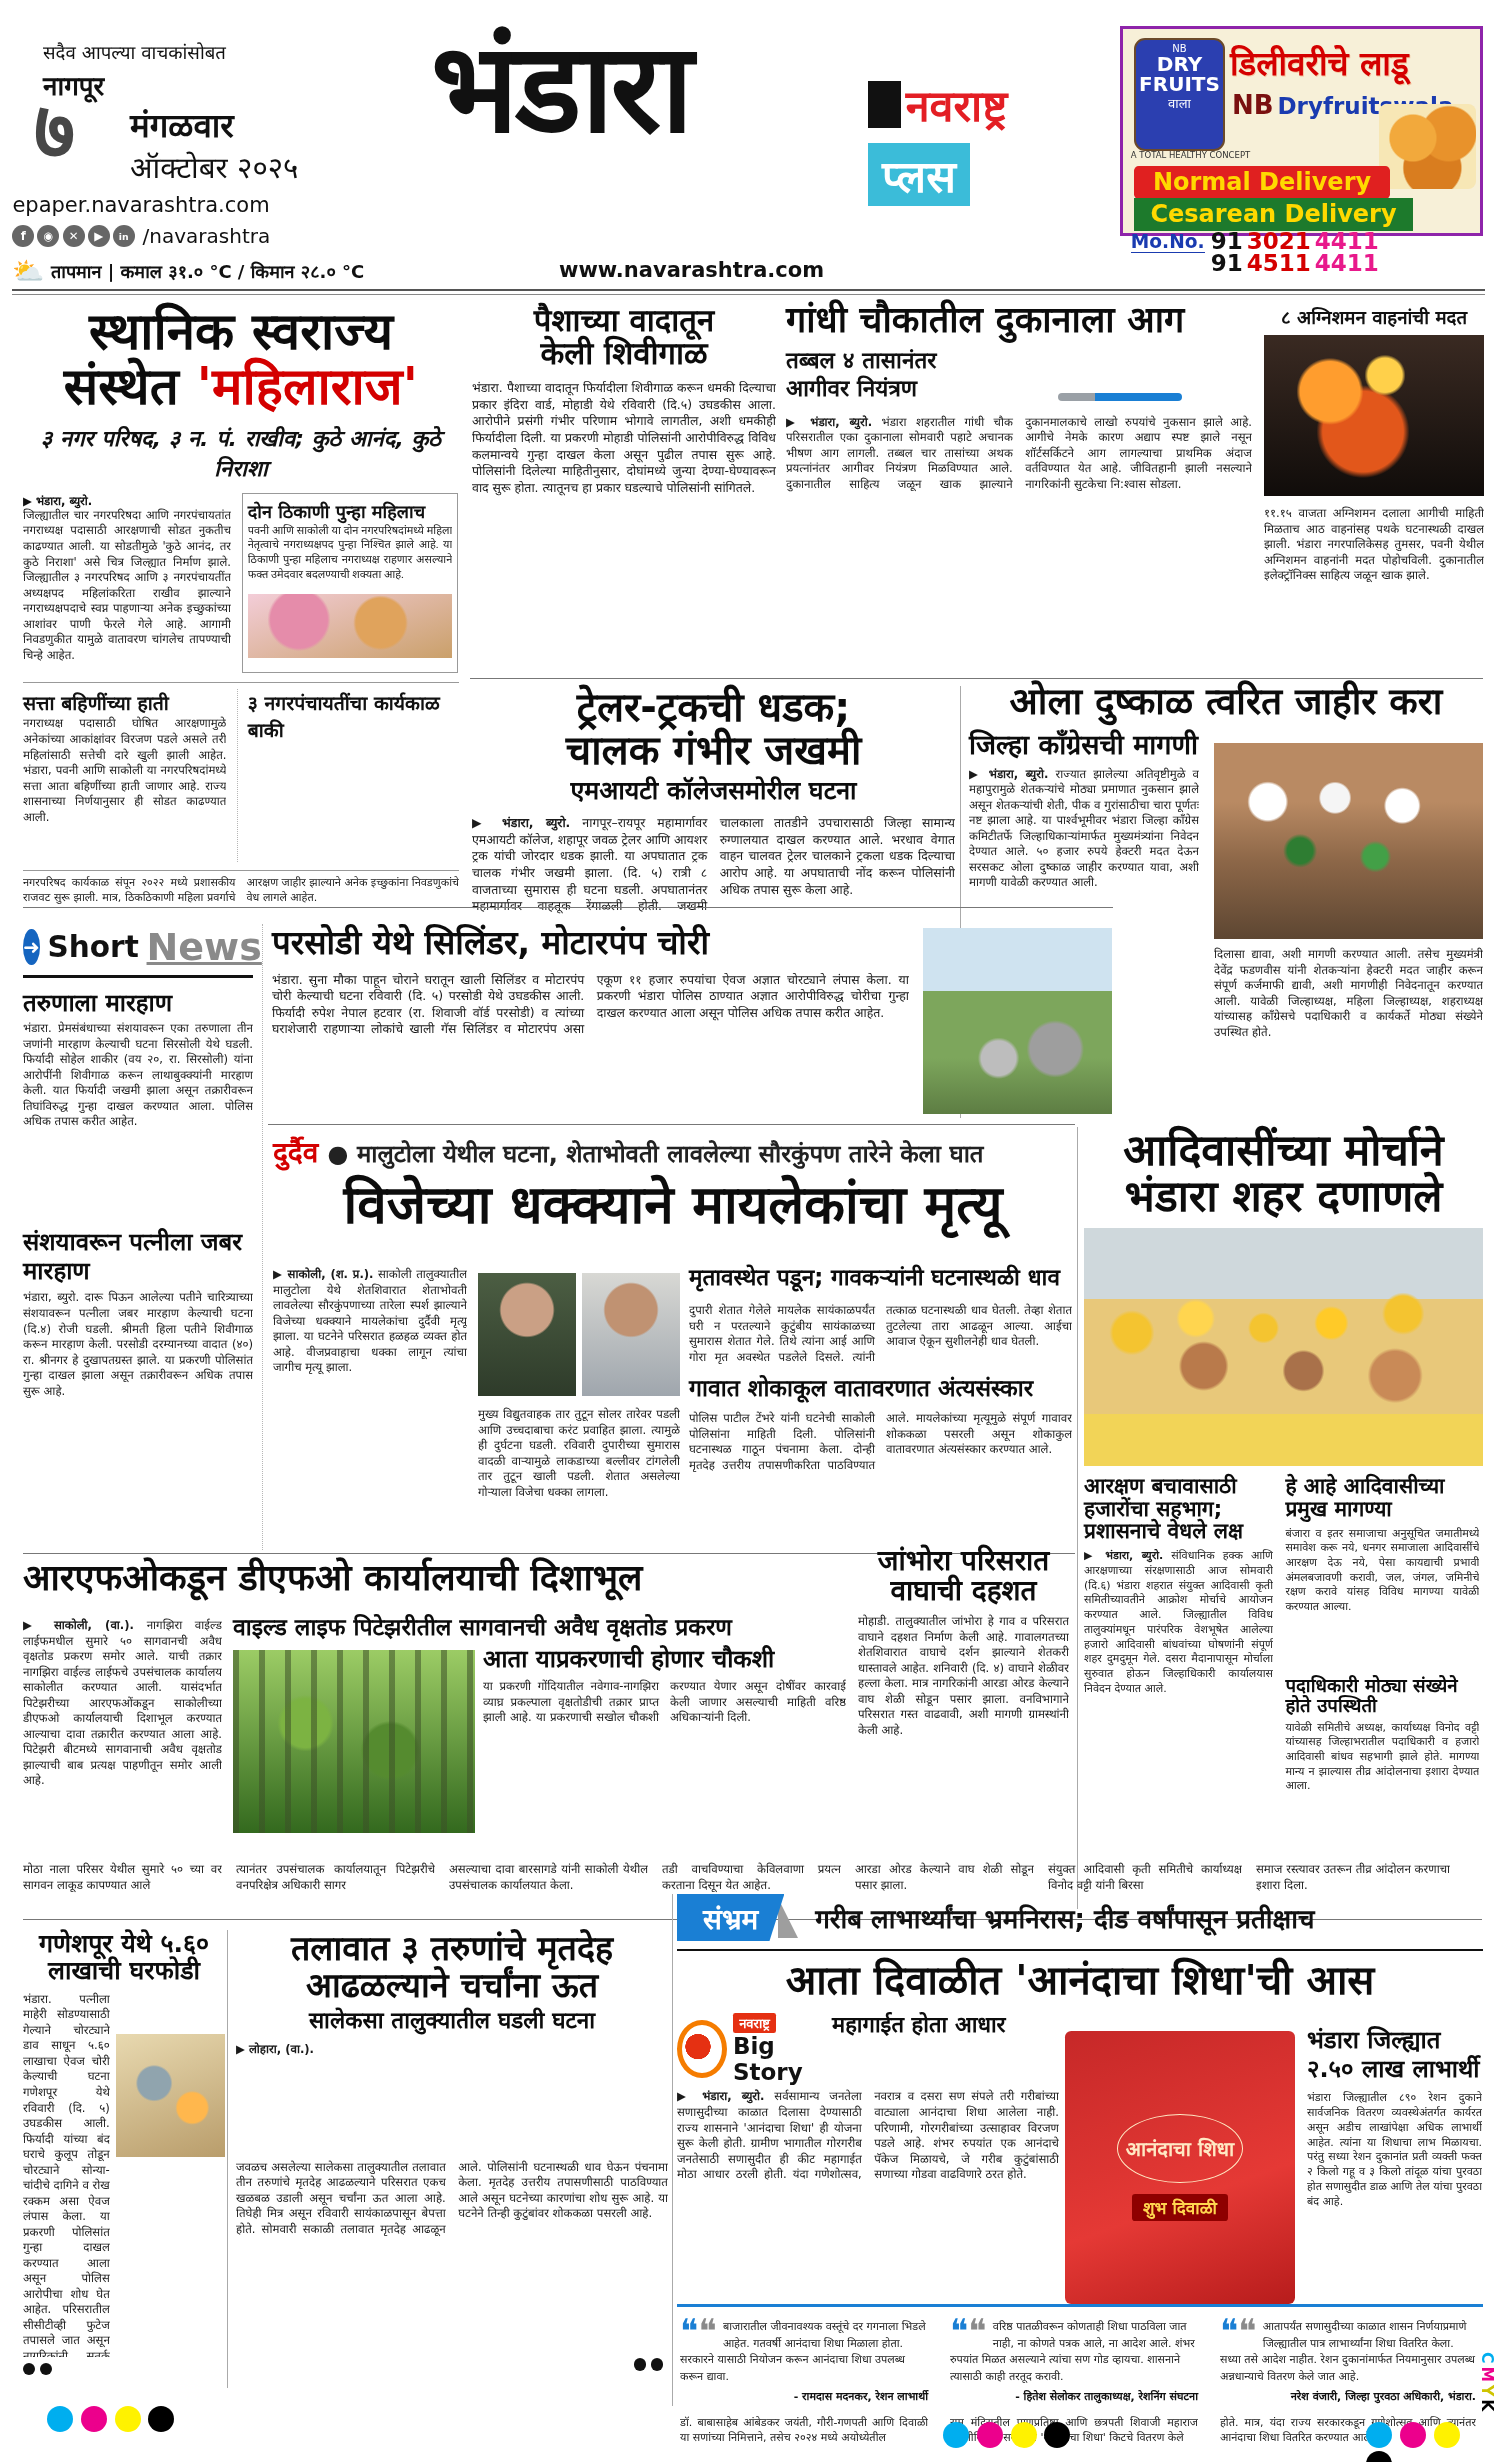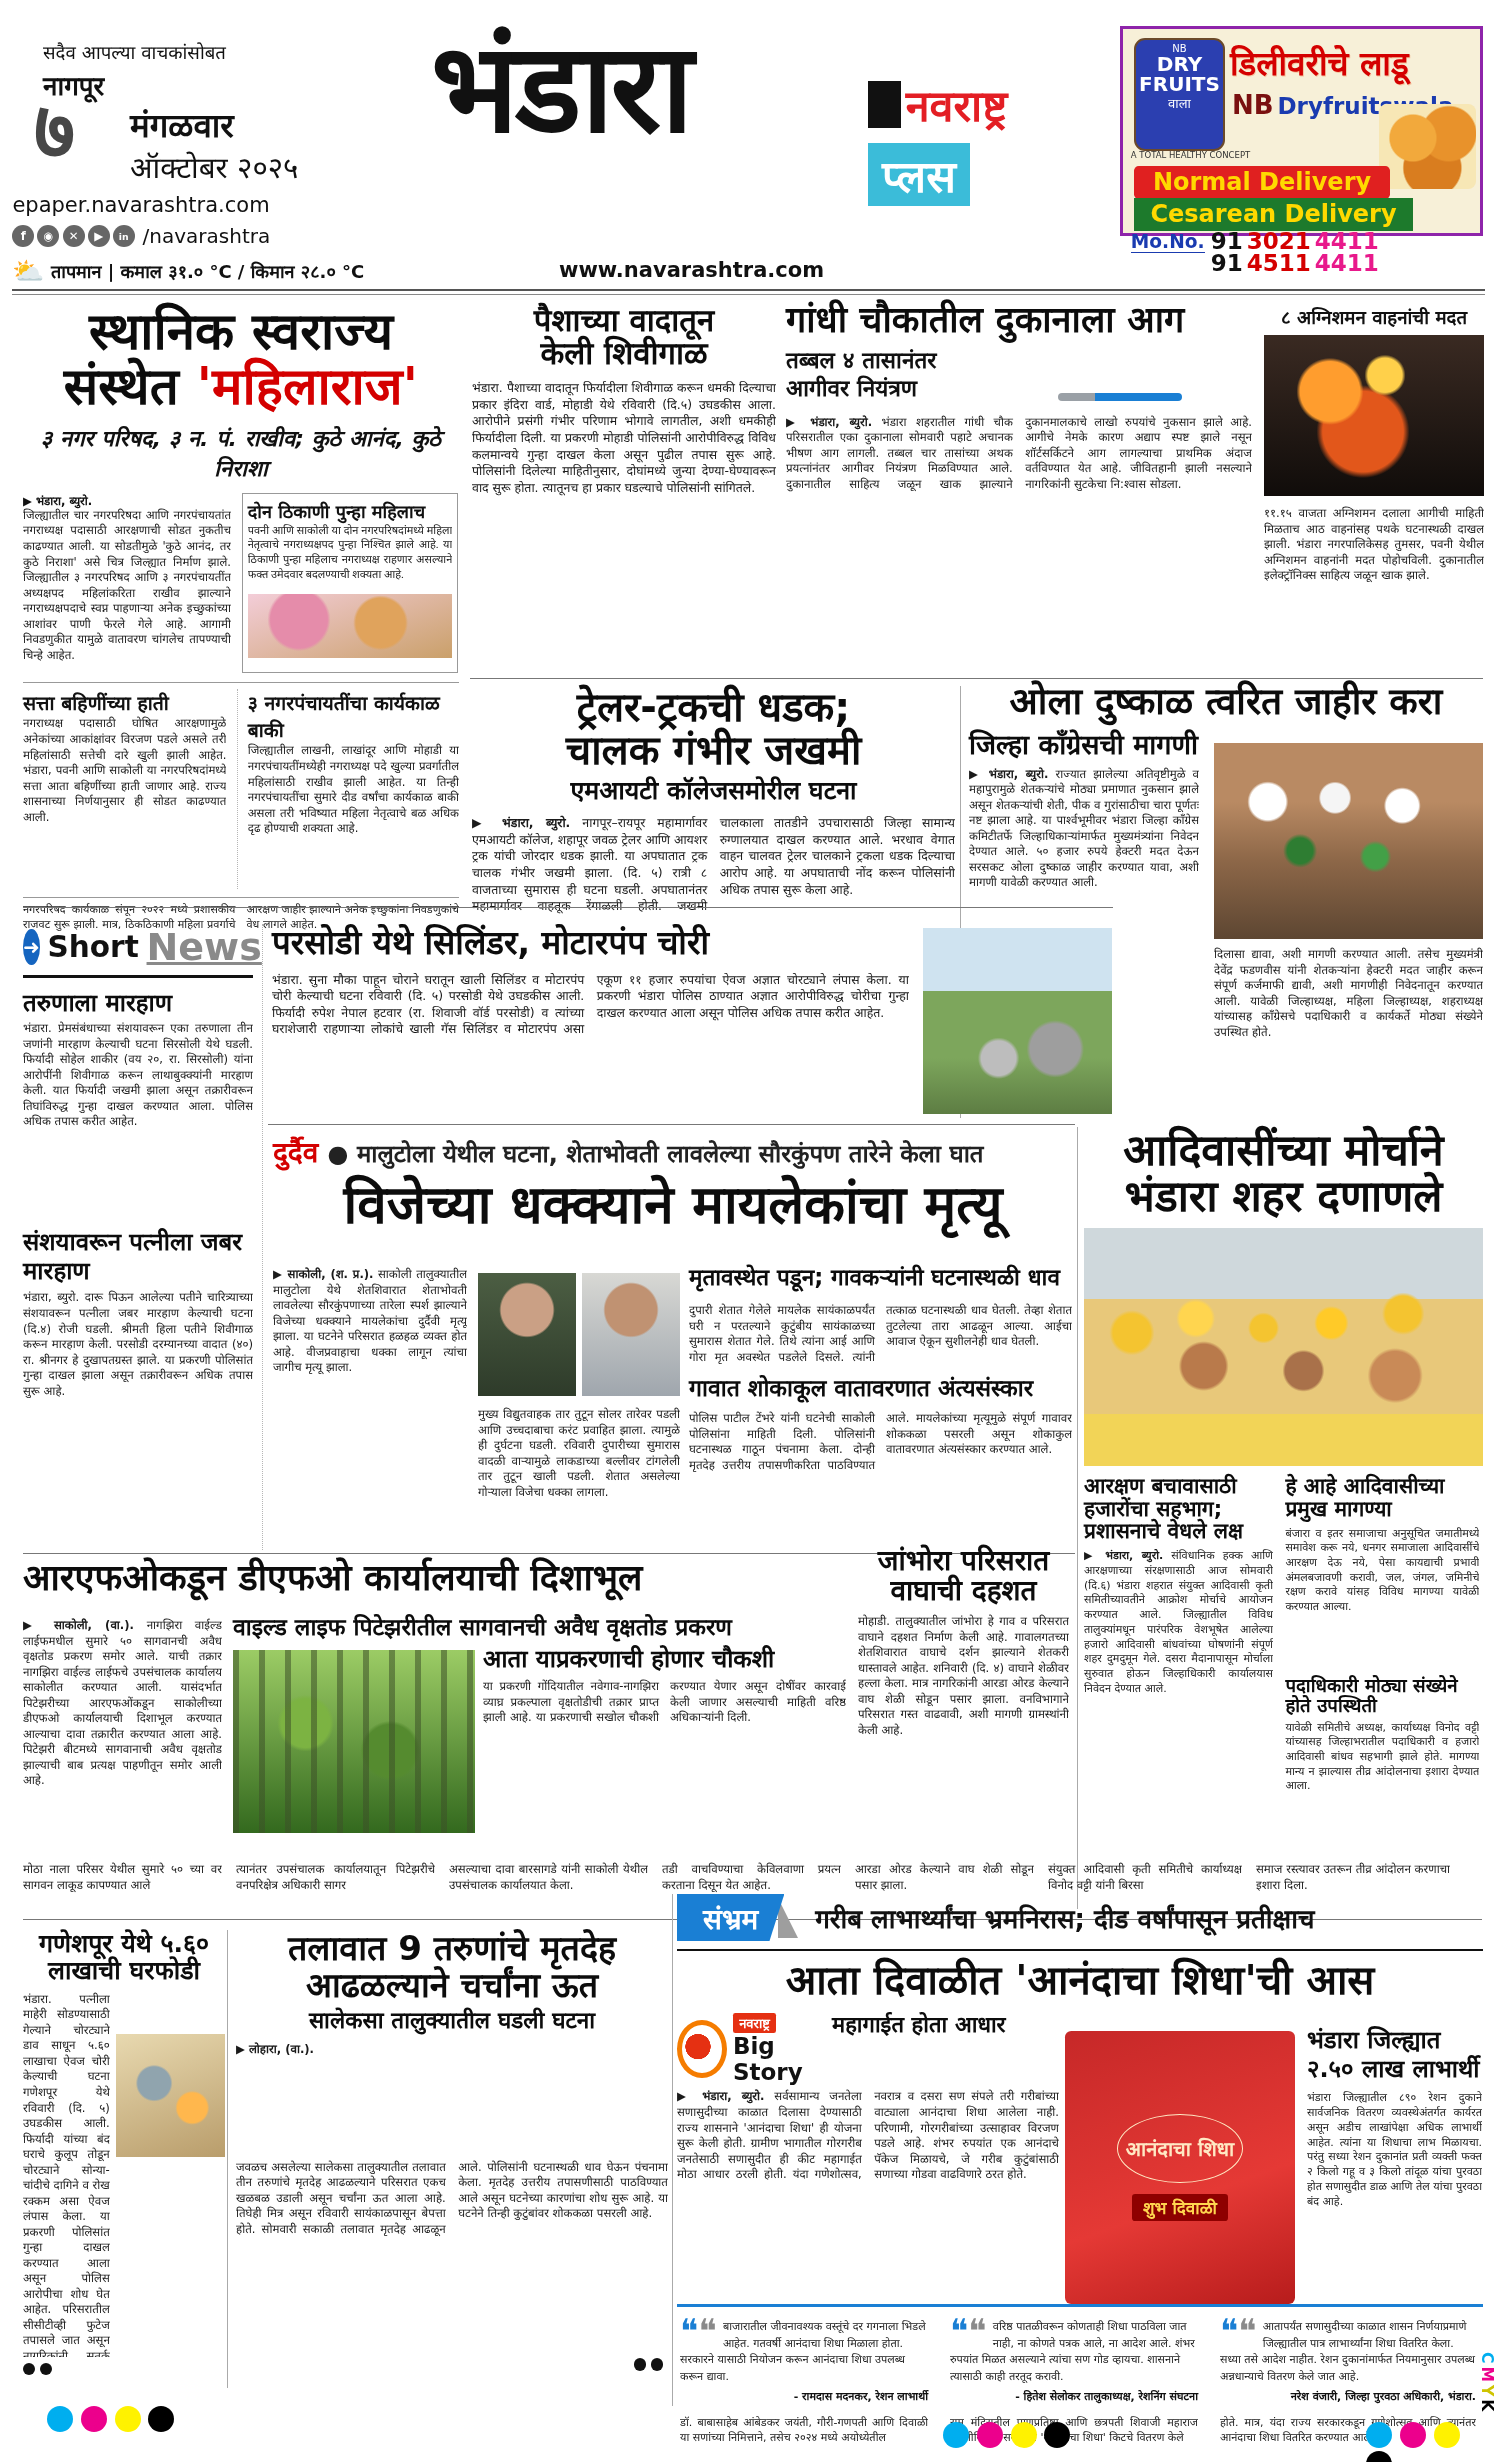--- a/index.html
+++ b/index.html
@@ -116,21 +116,20 @@
           linear-gradient(160deg,#f3cdd8,#caa06a);"></div>
       </div>
     </div>
     <div style="display:flex;gap:11px;margin-top:9.3px;border-top:0.8px solid #999;padding-top:6.2px;">
       <div style="width:208px;">
         <div class="b" style="font-size:19.4px;">सत्ता बहिणींच्या हाती</div>
         <div class="body-txt" style="height:146px;">नगराध्यक्ष पदासाठी घोषित आरक्षणामुळे अनेकांच्या आकांक्षांवर विरजण पडले असले तरी महिलांसाठी सत्तेची दारे खुली झाली आहेत. भंडारा, पवनी आणि साकोली या नगरपरिषदांमध्ये सत्ता आता बहिणींच्या हाती जाणार आहे. राज्य शासनाच्या निर्णयानुसार ही सोडत काढण्यात आली.</div>
       </div>
       <div style="width:216px;border-left:1.6px dotted #b5b5b5;padding-left:9.3px;">
         <div class="b" style="font-size:19.4px;">३ नगरपंचायतींचा कार्यकाळ बाकी</div>
-        <div class="body-txt" style="height:146px;">जिल्ह्यातील लाखनी, लाखांदूर आणि मोहाडी या नगरपंचायतींमध्येही नगराध्यक्ष पदे खुल्या प्रवर्गातील महिलांसाठी राखीव झाली आहेत. या तिन्ही नगरपंचायतींचा सुमारे दीड वर्षांचा कार्यकाळ बाकी असला तरी भविष्यात महिला नेतृत्वाचे बळ अधिक दृढ होण्याची शक्यता आहे.</div>
       </div>
     </div>
     <div class="body-txt" style="margin-top:7.8px;border-top:0.8px solid #999;padding-top:4.7px;column-count:2;column-gap:11px;height:48px;font-size:11px;">नगरपरिषद कार्यकाळ संपून २०२२ मध्ये प्रशासकीय राजवट सुरू झाली. मात्र, ठिकठिकाणी महिला प्रवर्गाचे आरक्षण जाहीर झाल्याने अनेक इच्छुकांना निवडणुकांचे वेध लागले आहेत.</div>
   </div>
 
   <div class="abs" style="left:472px;top:304px;width:304px;">
     <div class="hl ctr" style="font-size:31px;">पैशाच्या वादातून</div>
     <div class="hl ctr" style="font-size:31px;">केली शिवीगाळ</div>
     <div class="body-txt" style="margin-top:9.3px;font-size:12.4px;height:272px;">भंडारा. पैशाच्या वादातून फिर्यादीला शिवीगाळ करून धमकी दिल्याचा प्रकार इंदिरा वार्ड, मोहाडी येथे रविवारी (दि.५) उघडकीस आला. आरोपीने प्रसंगी गंभीर परिणाम भोगावे लागतील, अशी धमकीही फिर्यादीला दिली. या प्रकरणी मोहाडी पोलिसांनी आरोपीविरुद्ध विविध कलमान्वये गुन्हा दाखल केला असून पुढील तपास सुरू आहे. पोलिसांनी दिलेल्या माहितीनुसार, दोघांमध्ये जुन्या देण्या-घेण्यावरून वाद सुरू होता. त्यातूनच हा प्रकार घडल्याचे पोलिसांनी सांगितले.</div>
   </div>
@@ -310,21 +309,21 @@
       <div class="photo" style="float:right;width:109px;height:123px;margin:42px 0 4.7px 6.2px;background:
           radial-gradient(circle at 35% 40%,#90a4ae 0 16%,transparent 18%),
           radial-gradient(circle at 70% 60%,#ffb74d 0 14%,transparent 16%),
           linear-gradient(160deg,#e8d9b0,#b99d6b);"></div>
       <div class="body-txt">भंडारा. पत्नीला माहेरी सोडण्यासाठी गेल्याने चोरट्याने डाव साधून ५.६० लाखाचा ऐवज चोरी केल्याची घटना गणेशपूर येथे रविवारी (दि. ५) उघडकीस आली. फिर्यादी यांच्या बंद घराचे कुलूप तोडून चोरट्याने सोन्या-चांदीचे दागिने व रोख रक्कम असा ऐवज लंपास केला. या प्रकरणी पोलिसांत गुन्हा दाखल करण्यात आला असून पोलिस आरोपीचा शोध घेत आहेत. परिसरातील सीसीटीव्ही फुटेज तपासले जात असून नागरिकांनी सतर्क राहण्याचे आवाहन पोलिसांनी केले आहे.</div>
     </div>
     <div style="margin-top:6.2px;"><span class="blkdot"></span><span class="blkdot"></span></div>
   </div>
 
   <div class="abs" style="left:236px;top:1930px;width:432px;">
-    <div class="hl ctr" style="font-size:34px;">तलावात 9 तरुणांचे मृतदेह</div>
+    <div class="hl ctr" style="font-size:34px;">तलावात ३ तरुणांचे मृतदेह</div>
     <div class="hl ctr" style="font-size:34px;">आढळल्याने चर्चांना ऊत</div>
     <div class="hl ctr" style="font-size:22.5px;margin-top:4.7px;">सालेकसा तालुक्यातील घडली घटना</div>
     <div style="display:flex;gap:9.3px;margin-top:9.3px;">
       <div class="body-txt" style="width:194px;height:110px;">
         <span class="byl">▶ लोहारा, (वा.).</span>
       </div>
     </div>
     <div class="body-txt" style="margin-top:7.8px;column-count:2;column-gap:12.4px;height:194px;">जवळच असलेल्या सालेकसा तालुक्यातील तलावात तीन तरुणांचे मृतदेह आढळल्याने परिसरात एकच खळबळ उडाली असून चर्चांना ऊत आला आहे. तिघेही मित्र असून रविवारी सायंकाळपासून बेपत्ता होते. सोमवारी सकाळी तलावात मृतदेह आढळून आले. पोलिसांनी घटनास्थळी धाव घेऊन पंचनामा केला. मृतदेह उत्तरीय तपासणीसाठी पाठविण्यात आले असून घटनेच्या कारणांचा शोध सुरू आहे. या घटनेने तिन्ही कुटुंबांवर शोककळा पसरली आहे.</div>
     <div style="margin-top:4.7px;text-align:right;"><span class="blkdot"></span><span class="blkdot"></span></div>
   </div>

